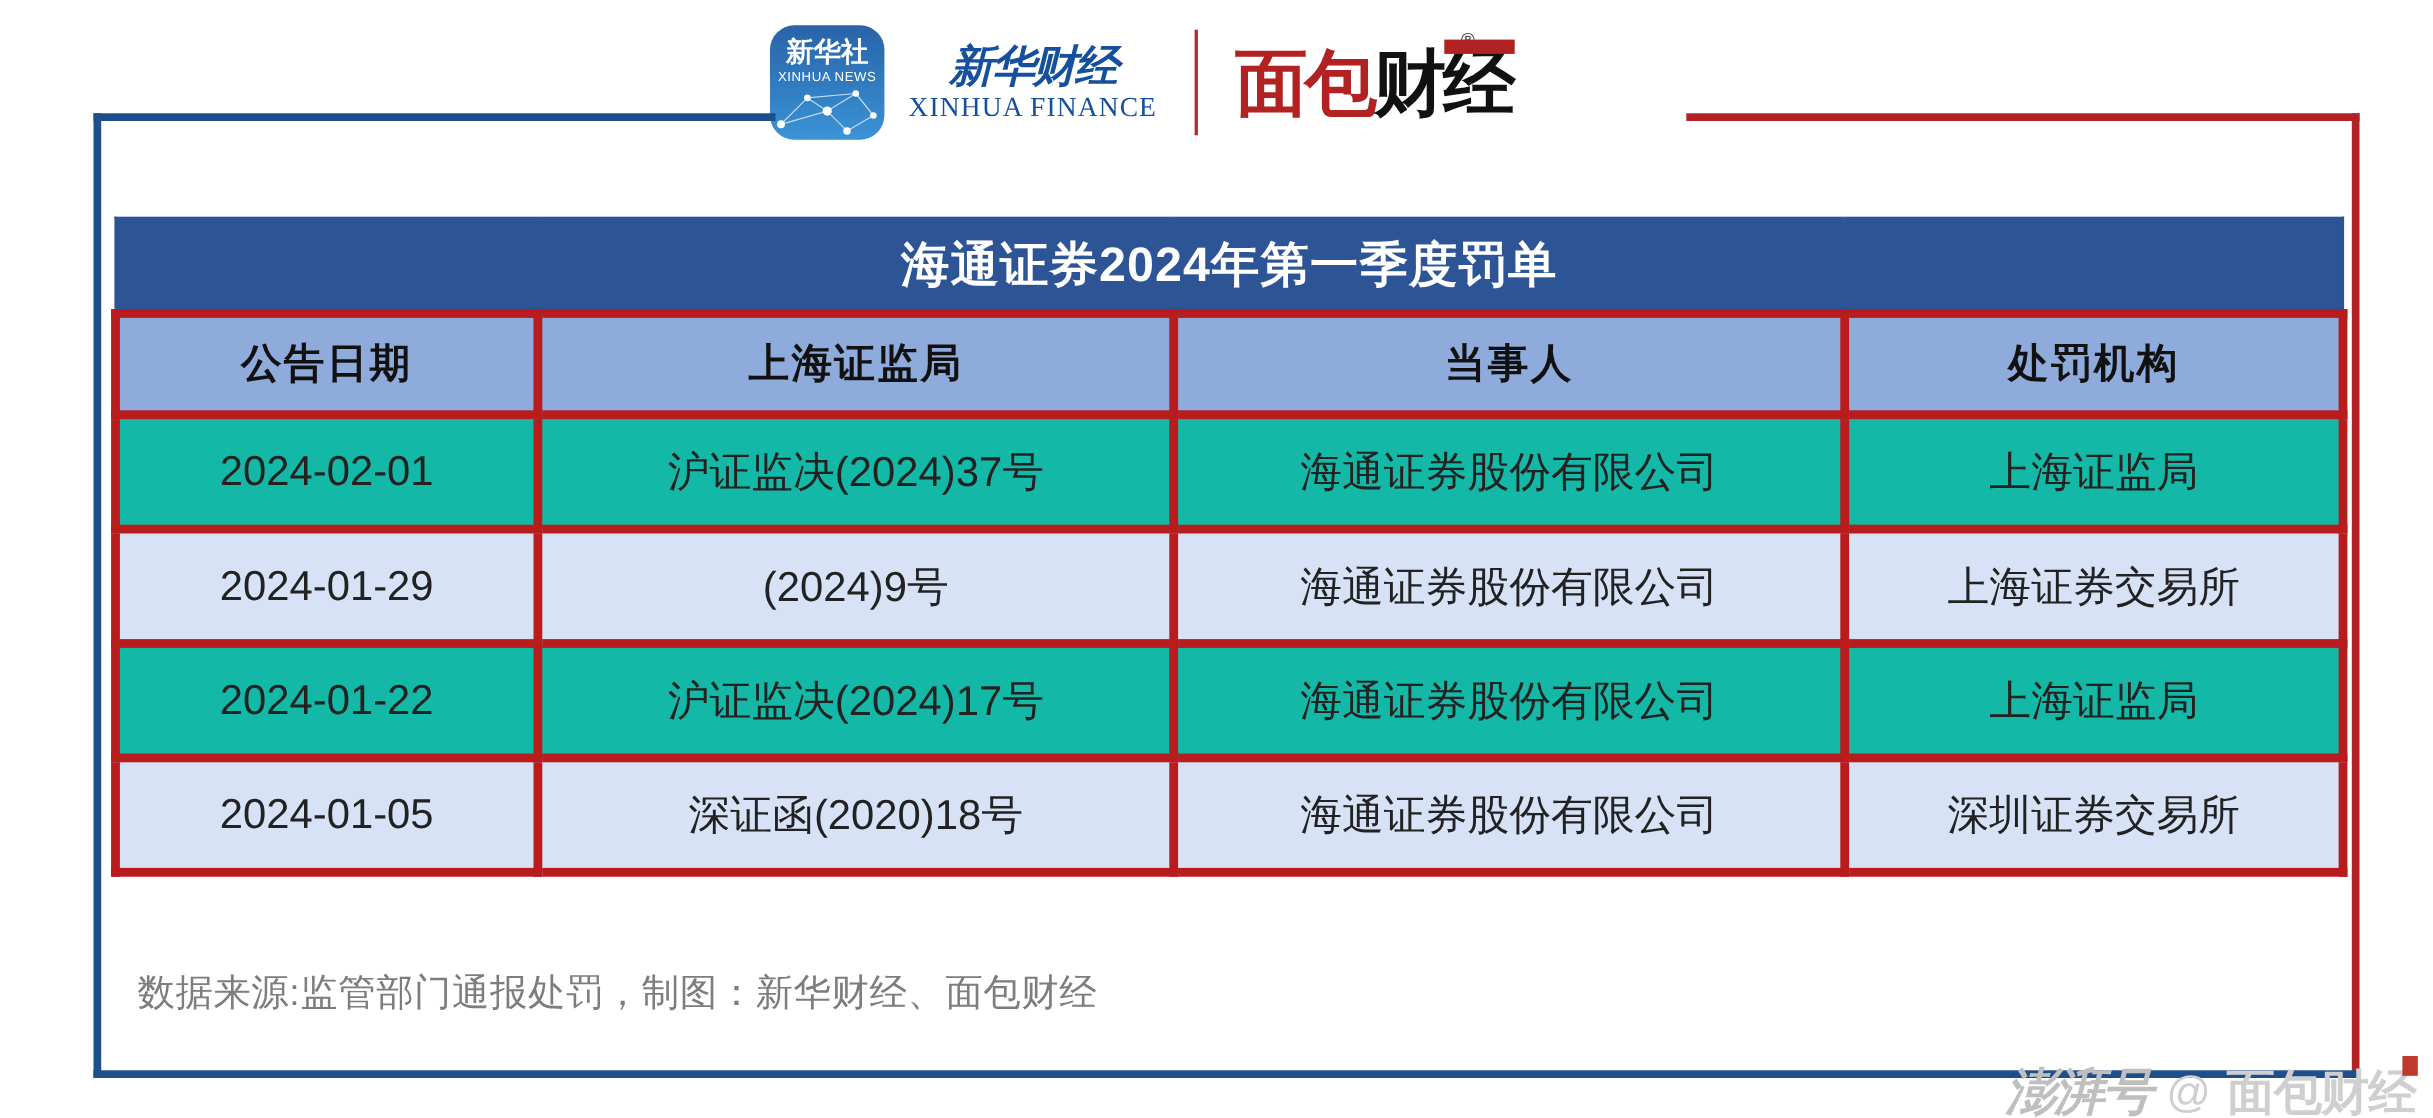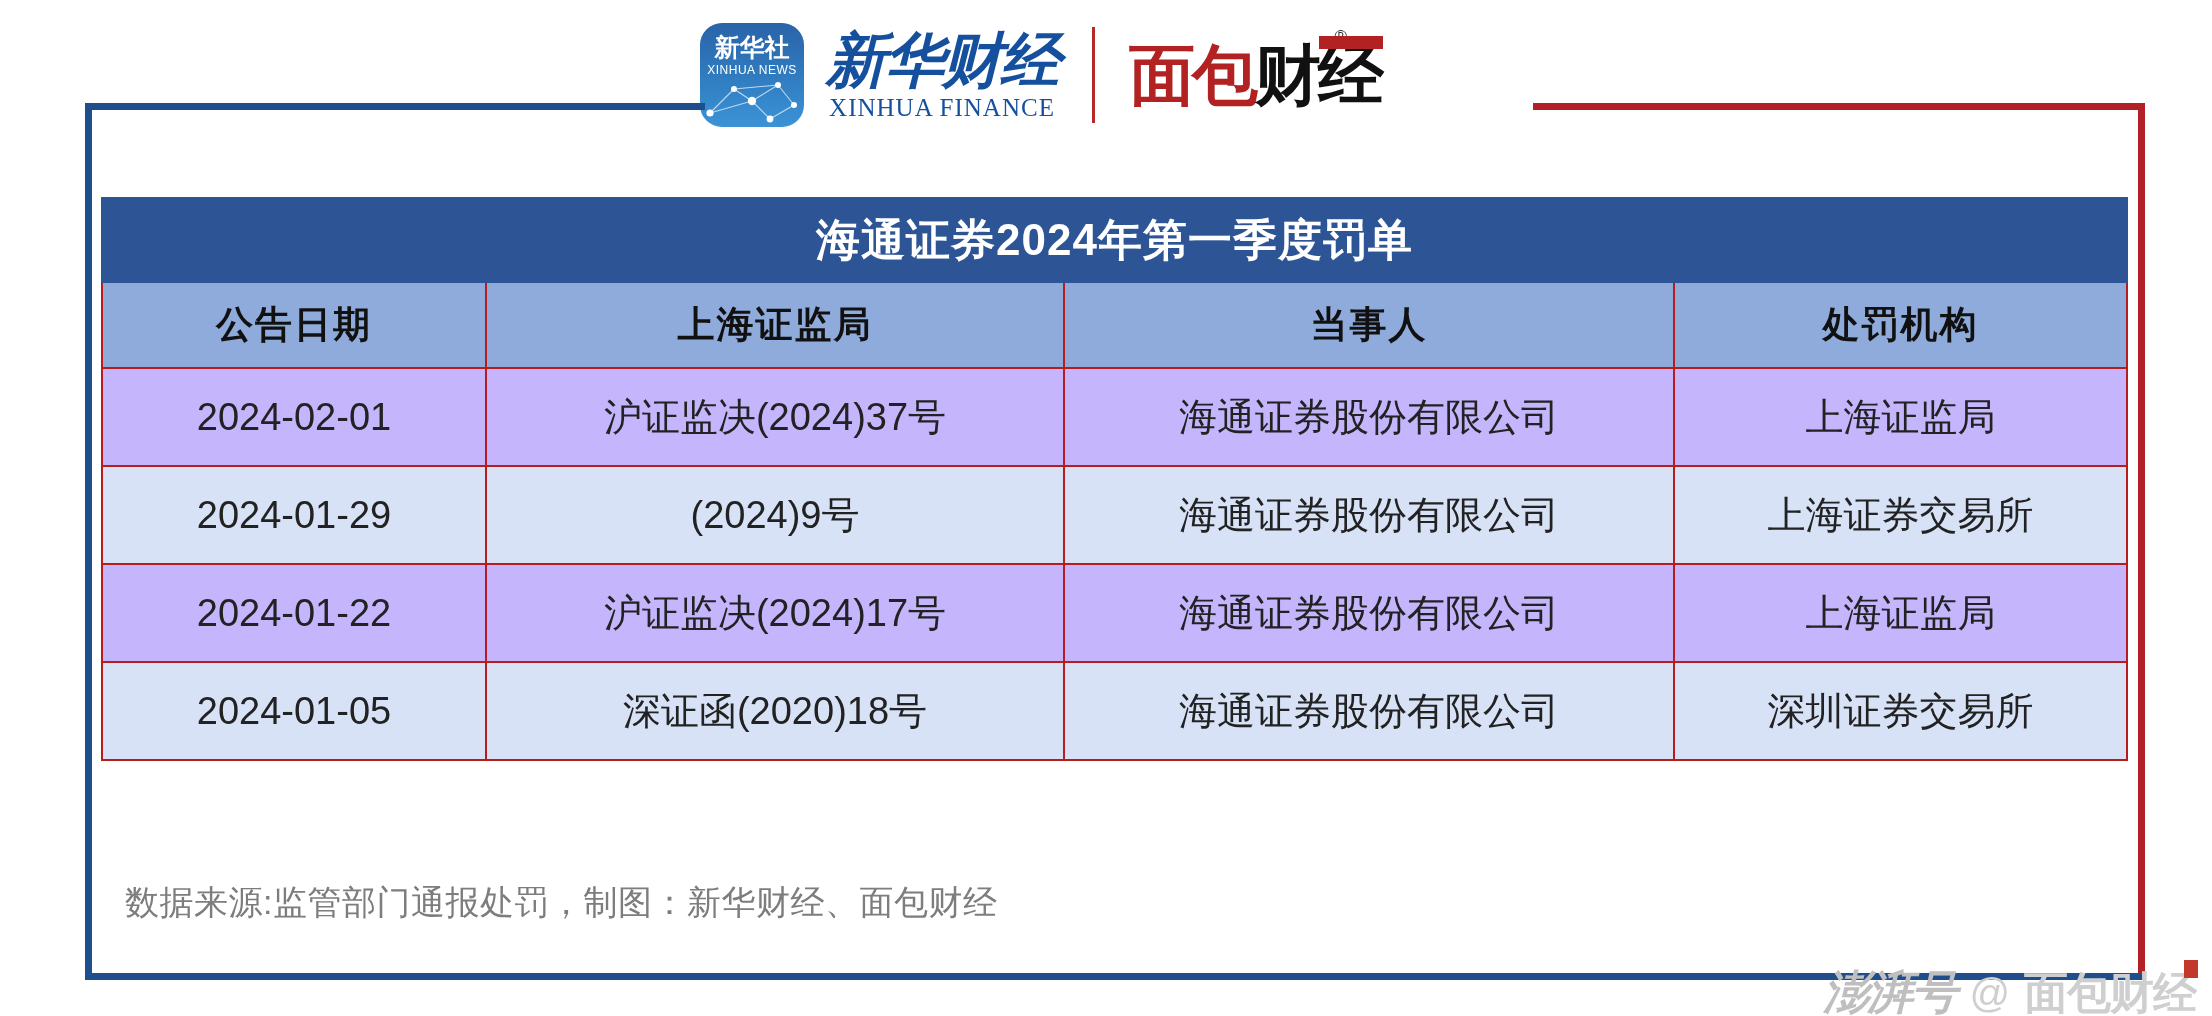--- a/index.html
+++ b/index.html
@@ -64,21 +64,21 @@
   }
   .xh-badge svg { position: absolute; left: 0; top: 52px; }
 
   .xh-finance {
     margin-left: 22px;
     flex: 0 0 auto;
     text-align: center;
     line-height: 1;
   }
   .xh-finance .xf-cn {
-    font-size: 60px;
+    font-size: 40px;
     font-weight: bold;
     font-style: italic;
     color: #15509e;
     letter-spacing: -2px;
     white-space: nowrap;
     display: block;
   }
   .xh-finance .xf-en {
     display: block;
     margin-top: 4px;
@@ -177,21 +177,21 @@
     width: 2025px;
   }
   table.report {
     border-collapse: collapse;
     width: 2025px;
     table-layout: fixed;
     position: relative;
     background: transparent;
   }
   table.report td, table.report th {
-    border: 2px solid #b91c1c;
+    border: 8px solid #b91c1c;
     text-align: center;
     vertical-align: middle;
     padding: 0;
   }
   .title-cell {
     background: #2d5596;
     color: #ffffff;
     font-size: 44px;
     font-weight: bold;
     height: 82px;
@@ -199,21 +199,21 @@
     border: 2px solid #2d5596 !important;
   }
   .hdr-cell {
     background: #8fabdb;
     color: #111111;
     font-size: 37px;
     font-weight: bold;
     height: 84px;
     letter-spacing: 2px;
   }
-  .row-odd td { background: #c4b5fd; }
+  .row-odd td { background: #14b8a6; }
   .row-even td { background: #d7e2f7; }
   .data-cell {
     font-size: 38px;
     color: #222222;
     height: 96px;
     font-weight: normal;
   }
   col.c1 { width: 384px; }
   col.c2 { width: 578px; }
   col.c3 { width: 610px; }

